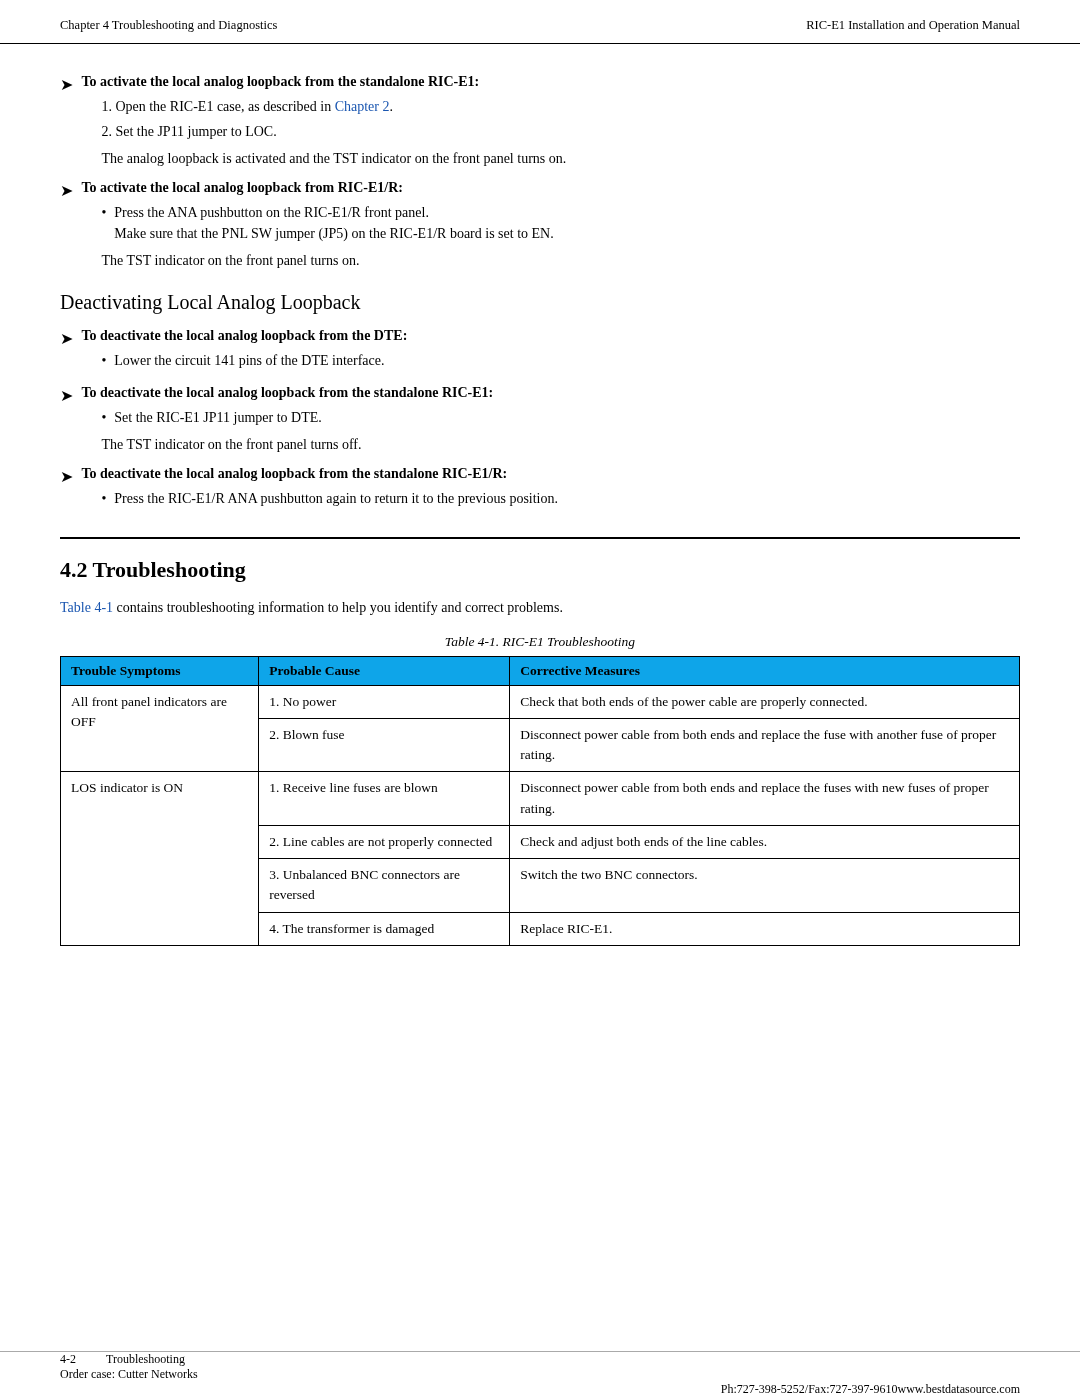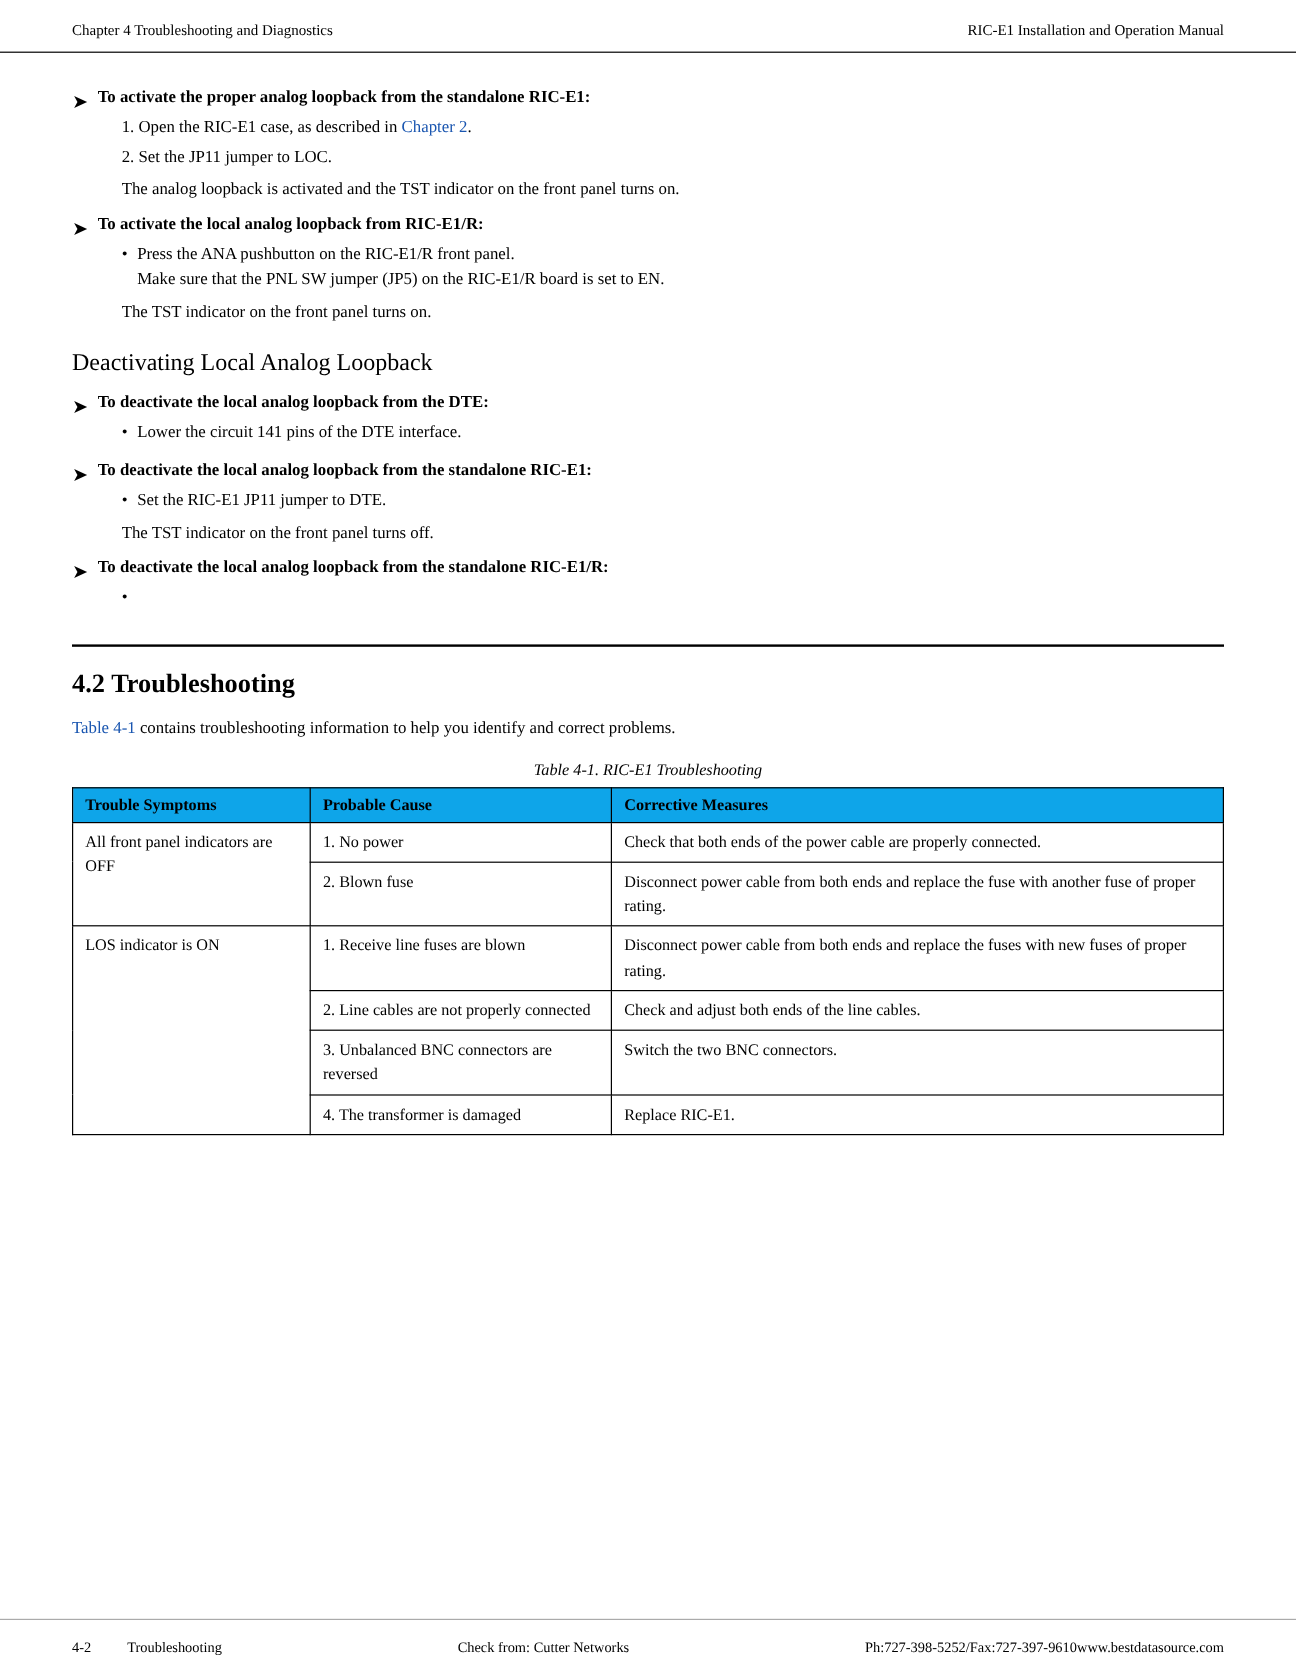--- a/index.html
+++ b/index.html
@@ -27,24 +27,25 @@
       font-size: 12.5px;
       gap: 32px;
     }
     
     .page-footer {
       position: absolute;
       bottom: 0;
       left: 0;
       right: 0;
       border-top: 1px solid #aaa;
-      padding: 16px 60px;
+      padding: 0 60px;
       display: flex;
       justify-content: space-between;
       font-size: 12px;
+      flex-direction: column;
     }
     .footer-left { display: flex; gap: 30px; }
     
     .content {
       padding: 20px 60px 80px 60px;
     }
     
     .arrow-item {
       display: flex;
       align-items: flex-start;
@@ -145,21 +146,21 @@
   <div class="page-header">
     <span>Chapter 4  Troubleshooting and Diagnostics</span>
     <span>RIC-E1 Installation and Operation Manual</span>
   </div>
 
   <div class="content">
 
     <div class="arrow-item">
       <span class="arrow-icon">➤</span>
       <div class="arrow-content">
-        <span class="arrow-bold">To activate the proper analog loopback from the standalone RIC-E1:</span>
+        <span class="arrow-bold">To activate the local analog loopback from the standalone RIC-E1:</span>
         <ol class="num-list">
           <li data-num="1">
             <span>Open the RIC-E1 case, as described in </span><a class="link-blue">Chapter 2</a><span>.</span>
           </li>
           <li data-num="2">Set the JP11 jumper to LOC.</li>
         </ol>
         <div class="indent-para">The analog loopback is activated and the TST indicator on the front panel turns on.</div>
       </div>
     </div>
 
@@ -199,20 +200,21 @@
         <div class="indent-para">The TST indicator on the front panel turns off.</div>
       </div>
     </div>
 
     <div class="arrow-item">
       <span class="arrow-icon">➤</span>
       <div class="arrow-content">
         <span class="arrow-bold">To deactivate the local analog loopback from the standalone RIC-E1/R:</span>
         <div class="bullet-item" style="margin-top:6px;">
           <span class="bullet-dot">•</span>
+          <span>Press the RIC-E1/R ANA pushbutton again to return it to the previous position.</span>
         </div>
       </div>
     </div>
 
     <hr class="thick-hr">
 
     <div class="section42-heading">
       <span>4.2</span>
       <span>  </span>
       <span>Troubleshooting</span>
@@ -265,20 +267,20 @@
     </table>
 
   </div>
 
   <div class="page-footer">
     <div class="footer-left">
       <span>4-2</span>
       <span>Troubleshooting</span>
     </div>
     <div>
-      <span>Check from: Cutter Networks</span>
+      <span>Order case: Cutter Networks</span>
     </div>
     <div style="display:flex;justify-content:flex-end;">
       <span>Ph:727-398-5252/Fax:727-397-9610</span>
       <span>www.bestdatasource.com</span>
     </div>
   </div>
 </div>
 
 </body></html>

